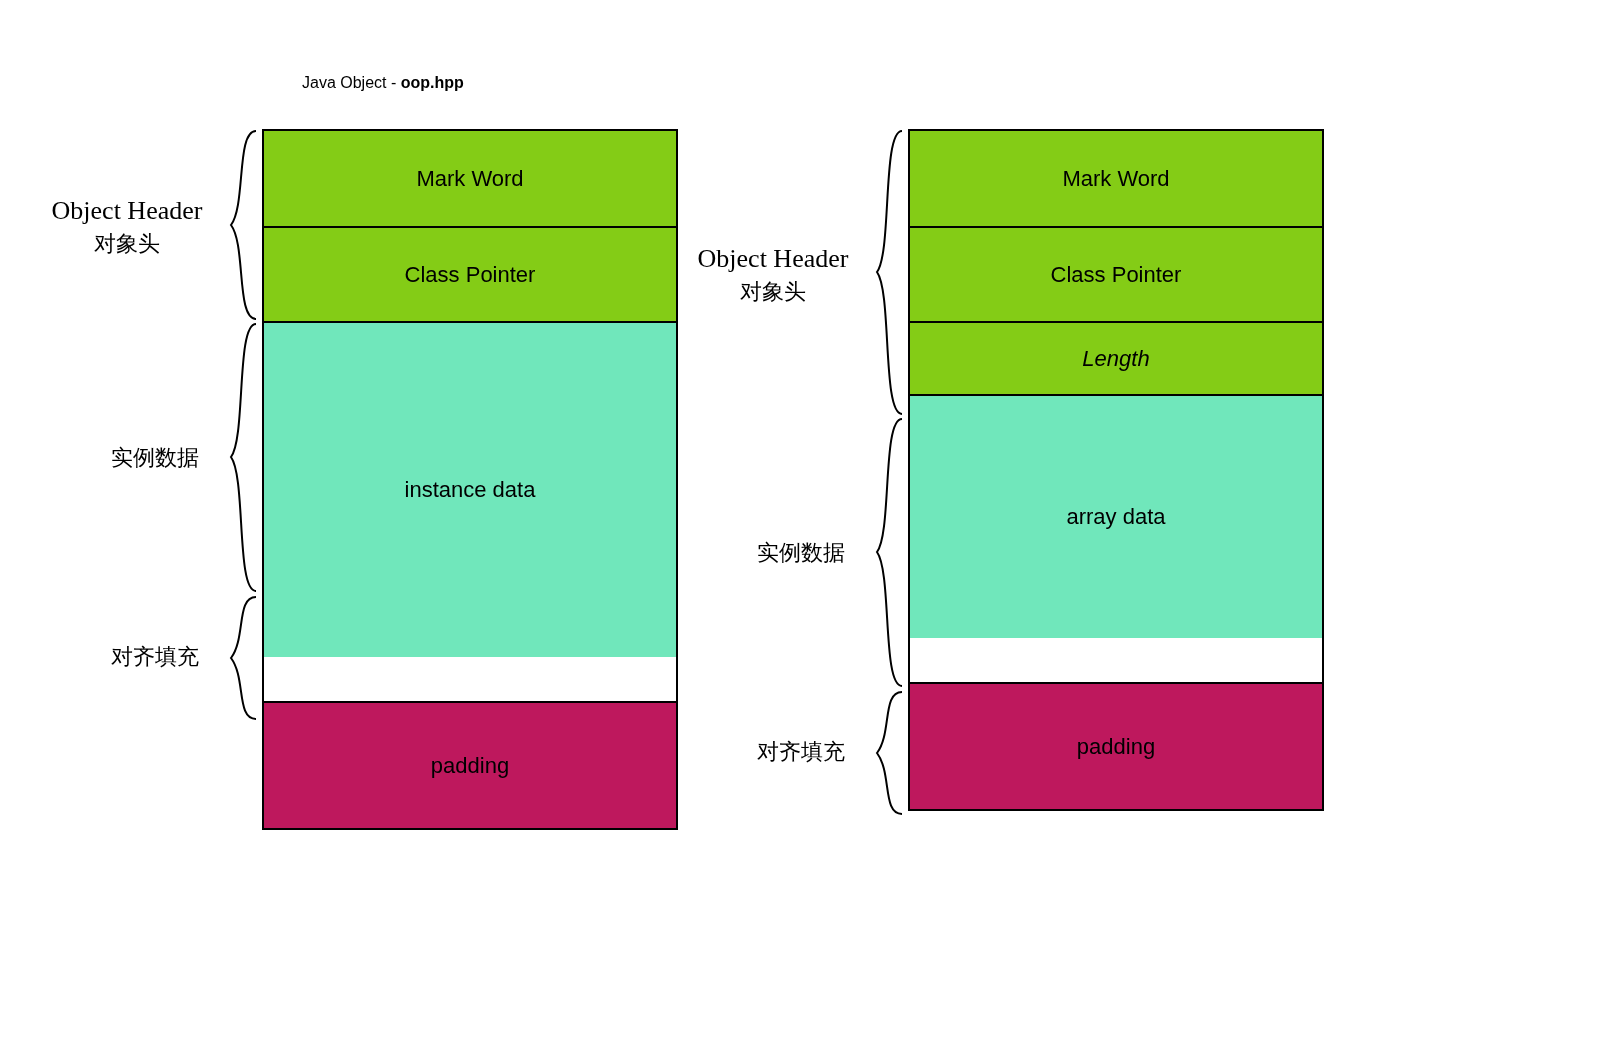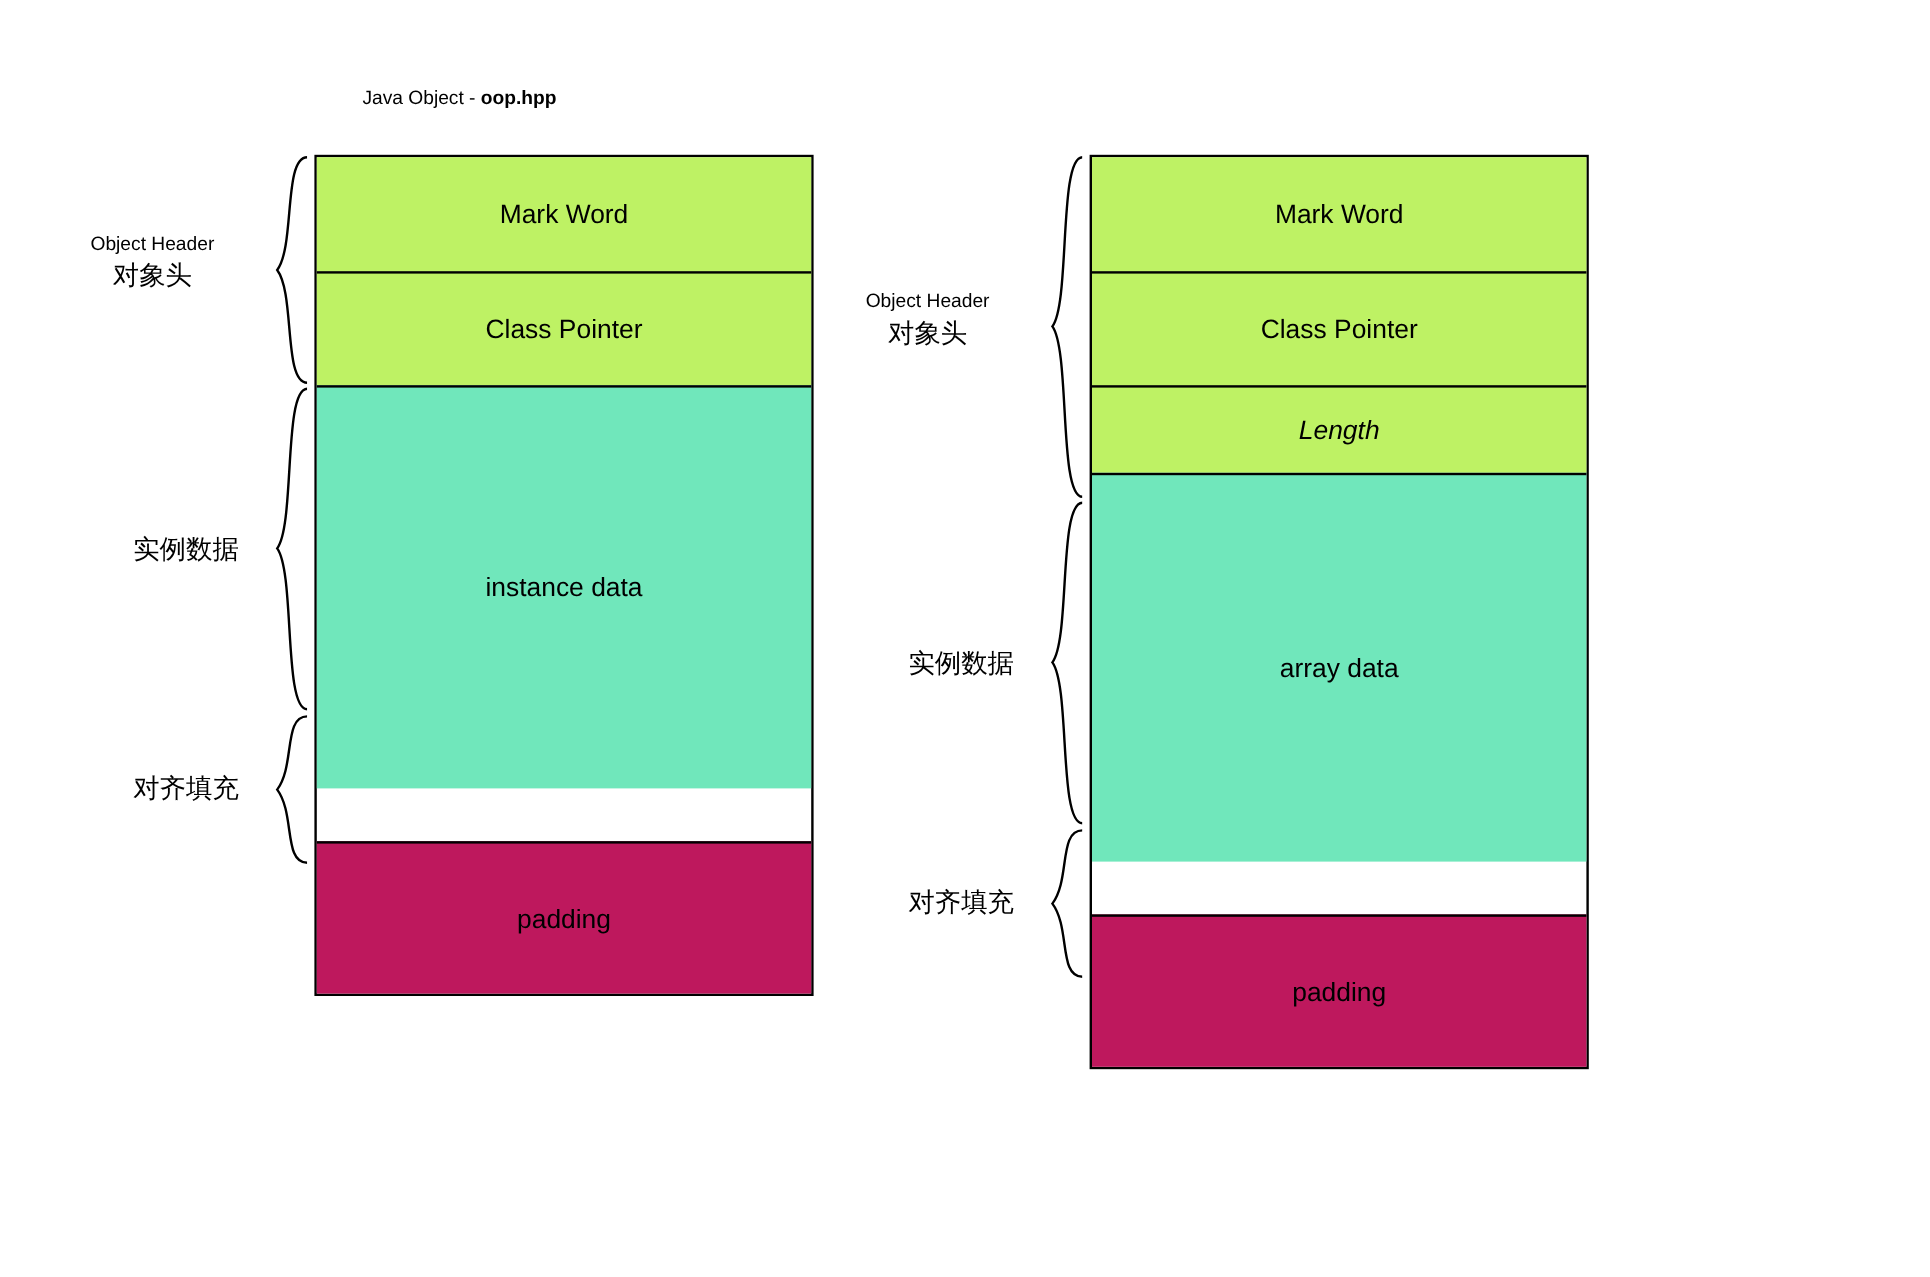--- a/index.html
+++ b/index.html
@@ -24,38 +24,38 @@
   }
   .title b { font-weight: 700; }
   .side-label {
     position: absolute;
     font-size: 22px;
     text-align: center;
     line-height: 1.4;
     font-family: "SimSun", "NSimSun", "Songti SC", serif;
   }
   .side-label .en {
-    font-family: Liberation Sans, sans-serif;
-    font-size: 16px;
+    font-family: Liberation Serif, serif;
+    font-size: 26px;
   }
   .block-stack {
     position: absolute;
     border: 2px solid #000;
     box-sizing: border-box;
   }
   .cell {
     box-sizing: border-box;
     border-top: 2px solid #000;
     display: flex;
     align-items: center;
     justify-content: center;
     font-size: 22px;
   }
   .cell:first-child { border-top: none; }
-  .c-blue  { background: #bef264; }
+  .c-blue  { background: #84cc16; }
   .c-green { background: #70e7bb; }
   .c-gray  { background: #be185d; margin-top: 44px; }
   .brace {
     position: absolute;
   }
 </style>
 </head>
 <body>
 
 <div class="canvas">
@@ -87,21 +87,21 @@
   <svg class="brace" style="left:221px; top:595px;" width="35" height="126">
     <path d="M35 2 C15 2 25 43 10 63 C25 83 15 124 35 124" fill="none" stroke="#000" stroke-width="2"></path>
   </svg>
   <div class="side-label" style="left:95px; top:642px; width:120px;">对齐填充</div>
 
 
   <div class="block-stack" style="left:908px; top:129px; width:416px;">
     <div class="cell c-blue" style="height:95px;">Mark Word</div>
     <div class="cell c-blue" style="height:95px;">Class Pointer</div>
     <div class="cell c-blue" style="height:73px;font-style:italic;">Length</div>
-    <div class="cell c-green" style="height:324px;">array data</div>
+    <div class="cell c-green" style="height:244px;">array data</div>
     <div class="cell c-gray" style="height:127px;">padding</div>
   </div>
 
   <svg class="brace" style="left:867px; top:129px;" width="35" height="287">
     <path d="M35 2 C15 2 25 123 10 143 C25 164 15 285 35 285" fill="none" stroke="#000" stroke-width="2"></path>
   </svg>
   <div class="side-label" style="left:683px; top:241px; width:180px;">
     <div class="en">Object Header</div>
     <div>对象头</div>
   </div>

